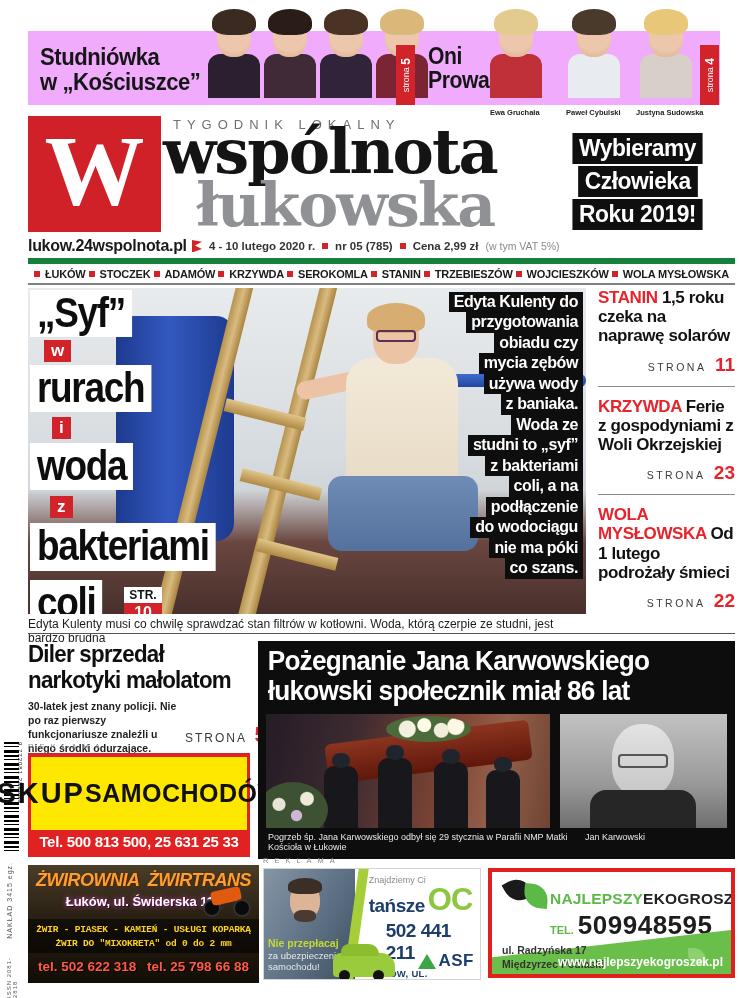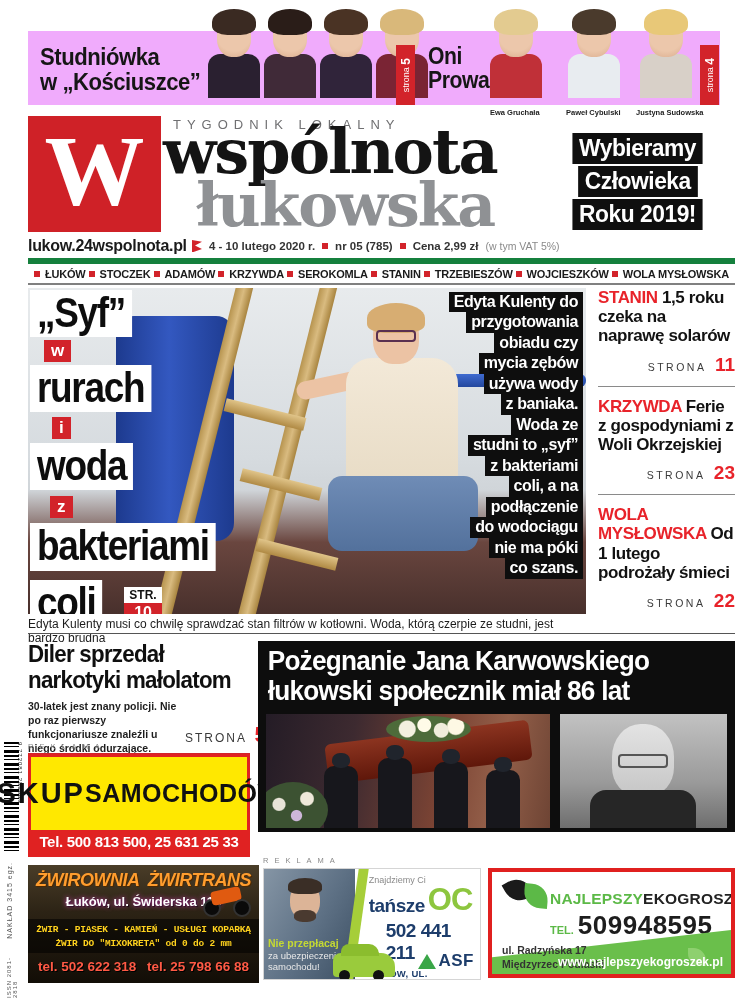--- a/index.html
+++ b/index.html
@@ -401,20 +401,24 @@
         <div class="fig" style="left:112px; height:70px;"></div>
         <div class="fig" style="left:168px; height:66px;"></div>
         <div class="fig" style="left:220px; height:58px;"></div>
         <div class="wreath"></div>
       </div>
       <div class="fp-right">
         <div class="jk-head"></div>
         <div class="jk-suit"></div>
       </div>
     </div>
+    <div class="fun-caps">
+      <span class="c1">Pogrzeb śp. Jana Karwowskiego odbył się 29 stycznia w Parafii NMP Matki Kościoła w Łukowie</span>
+      <span class="c2">Jan Karwowski</span>
+    </div>
   </div>
 
   <div class="rek rek2">REKLAMA</div>
 
   <div class="zwir">
     <div class="zwir-title">
       <span>ŻWIROWNIA</span>
       <span>ŻWIRTRANS</span>
     </div>
     <div class="zwir-addr">Łuków, ul. Świderska 113</div>

